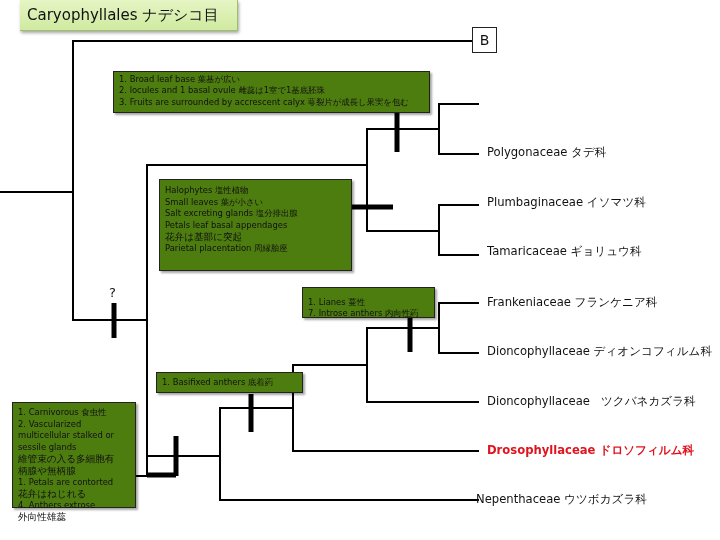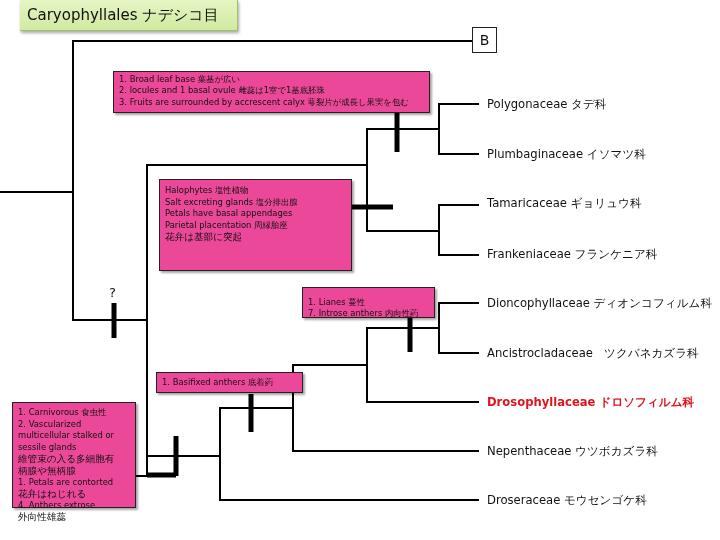--- a/index.html
+++ b/index.html
@@ -9,28 +9,28 @@
       position: absolute; left: 0; top: 0; width: 218px; height: 31px;
       background: linear-gradient(#e6f5c4, #cfeaa0);
       border: 1px solid #9fbf6a; border-left: none; border-top: none;
       box-shadow: 1px 2px 3px rgba(0,0,0,0.35);
       font-size: 15px; line-height: 31px; padding-left: 7px; box-sizing: border-box;
       white-space: nowrap;
       margin-left: 20px;
     }
     svg.tree { position: absolute; left: 0; top: 0; width: 720px; height: 540px; }
     .note {
-      position: absolute; background: #ec4899; border: 1px solid #222;
+      position: absolute; background: #4d7c0f; border: 1px solid #222;
       box-shadow: 2px 2px 2px rgba(0,0,0,0.35);
       font-size: 8.4px; line-height: 11.4px; padding: 2px 5px; box-sizing: border-box;
       white-space: nowrap;
     }
     .note div { white-space: nowrap; }
     .note.big div.ja { font-size: 9.6px; }
-    .taxon { position: absolute; font-size: 11.6px; white-space: nowrap; line-height: 14px; }
+    .taxon { position: absolute; font-size: 11.6px; white-space: nowrap; line-height: 14px; margin-top: 48px; }
     .taxon.red { color: #e0141e; font-weight: bold; }
     .b-box {
       position: absolute; left: 472px; top: 27px; width: 25px; height: 26px;
       border: 1px solid #222; background: #fff; box-sizing: border-box;
       font-size: 14px; text-align: center; line-height: 24px;
     }
     .qmark { position: absolute; left: 109px; top: 285px; font-size: 13px; }
   </style>
 </head>
 <body>
@@ -94,24 +94,25 @@
 <div class="qmark">?</div>
 
 <div class="note" style="left:113px; top:71px; width:317px; height:42px;">
   <div>1. Broad leaf base 葉基が広い</div>
   <div>2.  locules and 1 basal ovule 雌蕊は1室で1基底胚珠</div>
   <div>3. Fruits are surrounded by accrescent calyx 萼裂片が成長し果実を包む</div>
 </div>
 
 <div class="note" style="left:159px; top:179px; width:193px; height:92px; padding-top:5px; line-height:11.6px;">
   <div>Halophytes 塩性植物</div>
+  <div>Small leaves 葉が小さい</div>
   <div>Salt excreting glands 塩分排出腺</div>
-  <div>Petals have basal appendages</div>
+  <div>Petals leaf basal appendages</div>
+  <div style="font-size:9.6px;">花弁は基部に突起</div>
   <div>Parietal placentation 周縁胎座</div>
-  <div style="font-size:9.6px;">花弁は基部に突起</div>
 </div>
 
 <div class="note" style="left:302px; top:287px; width:133px; height:31px; padding-top:9px;">
   <div>1. Lianes 蔓性</div>
   <div>7. Introse anthers 内向性葯</div>
 </div>
 
 <div class="note" style="left:156px; top:372px; width:147px; height:21px; padding-top:4px;">
   <div>1. Basifixed anthers 底着葯</div>
 </div>
@@ -127,16 +128,16 @@
   <div class="ja">花弁はねじれる</div>
   <div>4. Anthers extrose</div>
   <div class="ja">外向性雄蕊</div>
 </div>
 
 <div class="taxon" style="left:487px; top:97px;">Polygonaceae タデ科</div>
 <div class="taxon" style="left:487px; top:147px;">Plumbaginaceae イソマツ科</div>
 <div class="taxon" style="left:487px; top:196px;">Tamaricaceae ギョリュウ科</div>
 <div class="taxon" style="left:487px; top:247px;">Frankeniaceae フランケニア科</div>
 <div class="taxon" style="left:487px; top:296px;">Dioncophyllaceae ディオンコフィルム科</div>
-<div class="taxon" style="left:487px; top:346px; white-space:pre;">Ancistrocladaceae   ツクバネカズラ科</div>
+<div class="taxon" style="left:487px; top:346px; white-space:pre;">Dioncophyllaceae   ツクバネカズラ科</div>
 <div class="taxon red" style="left:487px; top:395px;">Drosophyllaceae ドロソフィルム科</div>
-<div class="taxon" style="left:487px; top:444px;">Nepenthaceae ウツボカズラ科</div>
+<div class="taxon" style="left:476px; top:444px;">Nepenthaceae ウツボカズラ科</div>
 <div class="taxon" style="left:487px; top:493px;">Droseraceae モウセンゴケ科</div>
 
 </body></html>

